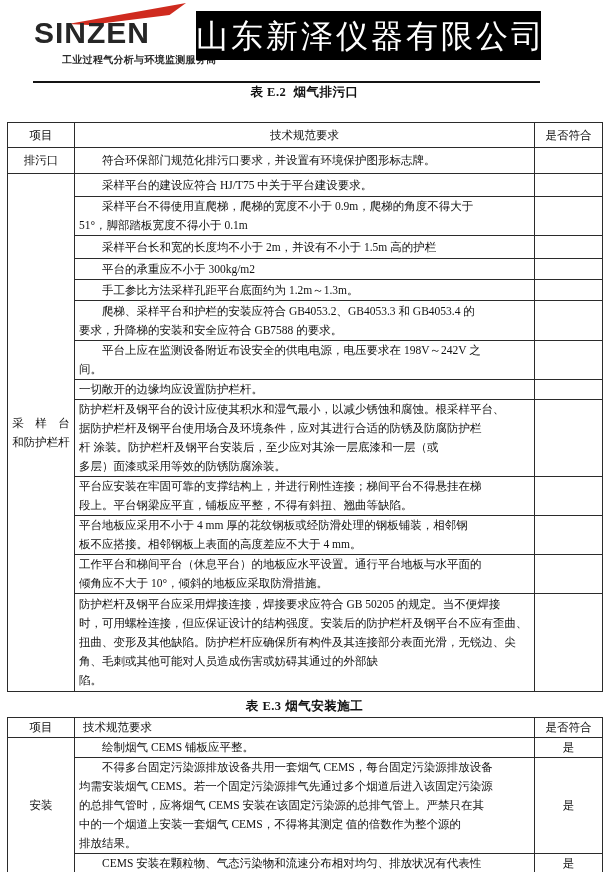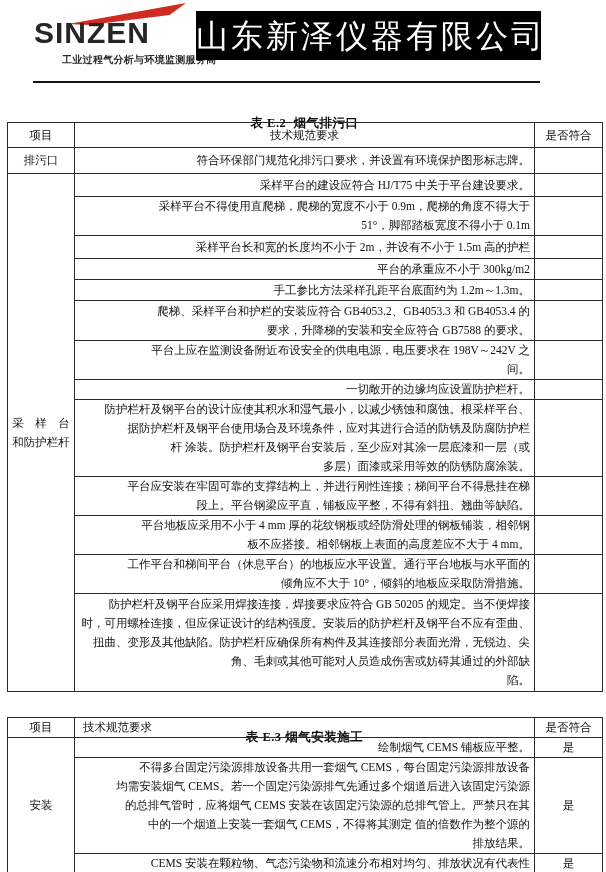--- a/index.html
+++ b/index.html
@@ -28,21 +28,21 @@
     position:absolute;left:196px;top:11px;width:345px;height:49px;
     background:#000;color:#fff;text-align:left;line-height:50px;
     font-size:32px;letter-spacing:3px;white-space:nowrap;
   }
   .header-rule{
     position:absolute;left:33px;top:81px;width:507px;height:2px;background:#141414;
   }
   
   .caption{
     position:absolute;left:7px;width:595px;text-align:center;
-    font-size:12.5px;font-weight:bold;letter-spacing:0.5px;white-space:pre;margin-top:31px;
+    font-size:12.5px;font-weight:bold;letter-spacing:0.5px;white-space:pre;
   }
   #cap-e2{top:84px;}
   #cap-e3{top:698px;}
   
   table{
     position:absolute;left:7px;width:595px;
     border-collapse:collapse;table-layout:fixed;
   }
   #table-e2{top:122px;}
   #table-e3{top:717px;}
@@ -50,21 +50,21 @@
   col.c-req{width:460px;}
   col.c-ok{width:68px;}
   th,td{
     border:1px solid #2b2b2b;
     font-size:11.5px;line-height:19px;font-weight:normal;
     vertical-align:middle;box-sizing:border-box;
     overflow:hidden;
   }
   th{text-align:center;padding:0 2px;margin-top:28px;}
   td.item{text-align:center;padding:0 1px;white-space:pre-line;}
-  td.req{text-align:right;padding:0 4px;white-space:pre-line;}
+  td.req{text-align:left;padding:0 4px;white-space:pre-line;}
   td.req.ind{text-indent:23px;}
   td.ok{text-align:center;padding:0 2px;}
   th.req-left{text-align:left;padding-left:8px;font-weight:normal;}
   
   #table-e2 tr.h-head th{height:25px;}
   .h26{height:26px;} .h23{height:23px;} .h38{height:38px;} .h21{height:21px;}
   .h40{height:40px;} .h36{height:36px;} .h17{height:17px;} .h77{height:77px;}
   .h39{height:39px;} .h98{height:98px;}
   
   #table-e3 tr.h-head th{height:19px;}

